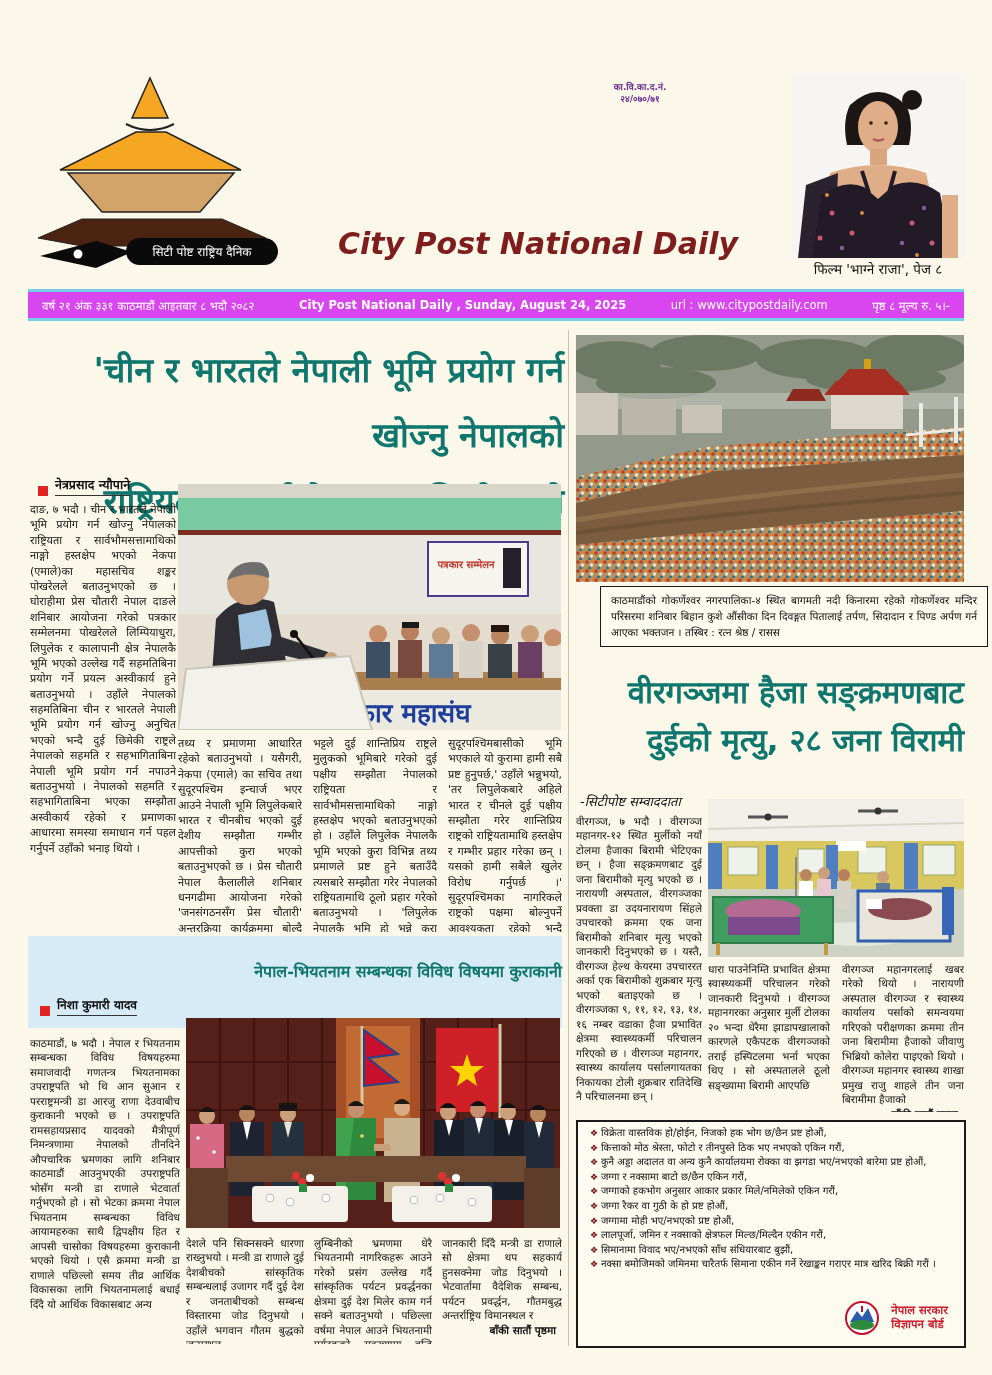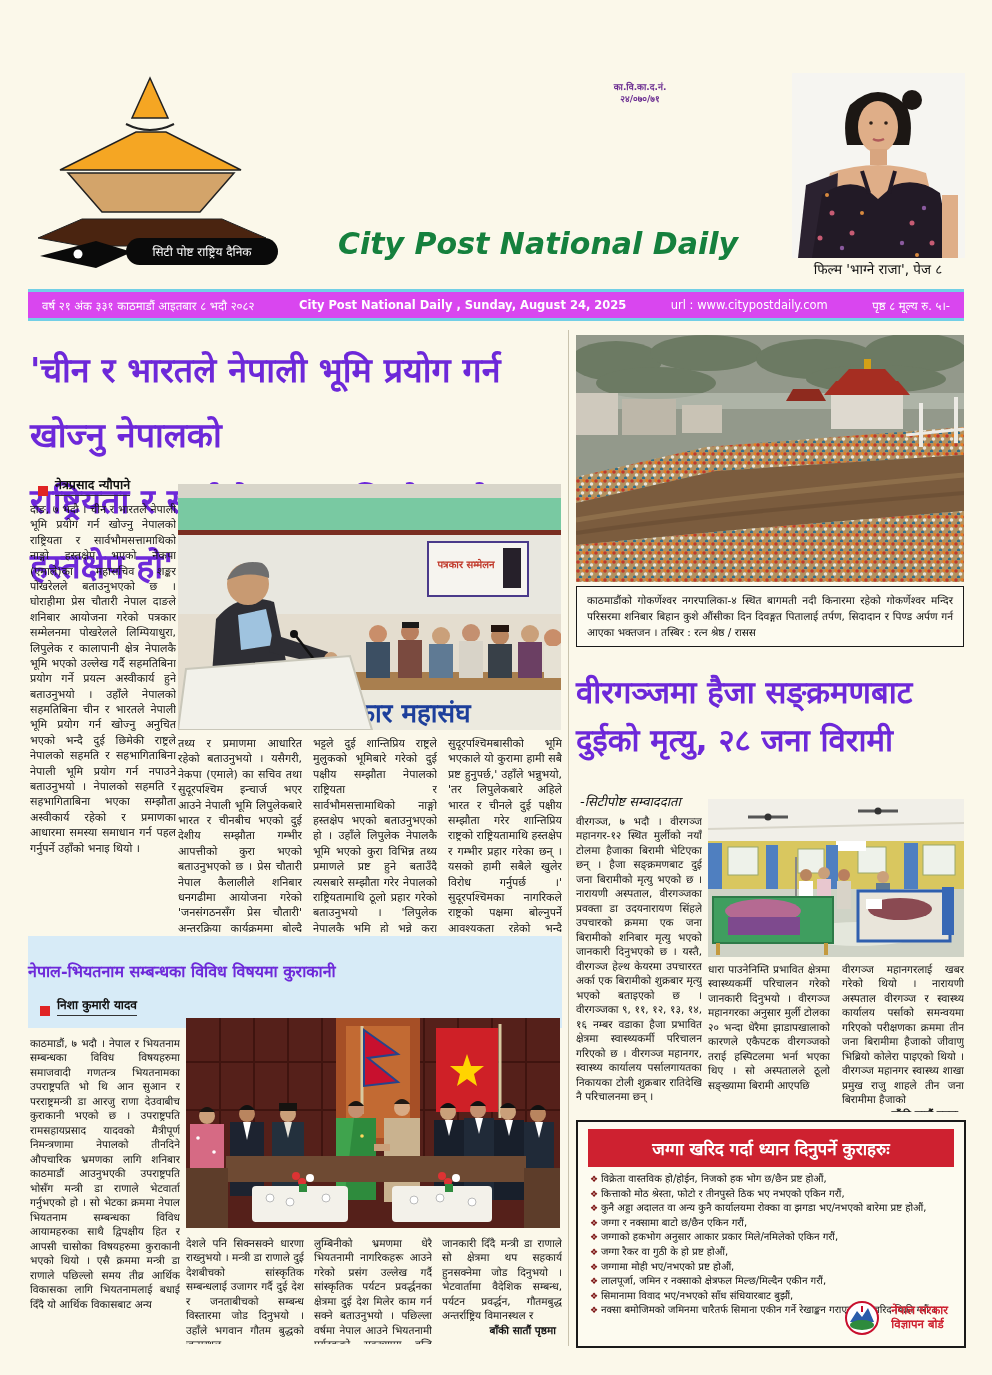--- a/index.html
+++ b/index.html
@@ -5,21 +5,21 @@
   html,body{margin:0;padding:0;background:#e8e4d4;}
   .page{position:relative;width:992px;height:1375px;background:#fbf8ea;overflow:hidden;
         font-family:"DejaVu Sans",sans-serif;color:#111;}
   .abs{position:absolute;}
   .bodytext{font-size:11px;line-height:1.4;text-align:justify;overflow:hidden;color:#141414;}
   .bodytext.small{font-size:10.5px;line-height:1.38;}
   .cont{display:block;text-align:right;font-weight:bold;padding-right:6px;}
   .byline-row{display:flex;align-items:flex-end;gap:7px;}
   .byline-sq{width:10px;height:10px;background:#e02424;flex:0 0 auto;}
   .byline-tx{font-size:12.5px;font-weight:bold;border-bottom:1px solid #333;padding-bottom:2px;}
-  .headline{font-weight:bold;color:#6d28d9;text-align:left;}
+  .headline{font-weight:bold;color:#0f766e;text-align:right;}
   .capbox{border:1px solid #1a1a1a;background:#fdfbf0;padding:6px 10px;font-size:10.5px;
           line-height:1.5;text-align:justify;}
   .datebar{overflow:hidden;}
   .datebar .cyan{height:3px;background:#72cfe6;}
   .datebar .bar{height:26px;background:#d946ef;color:#fff;display:flex;align-items:center;
                 justify-content:space-between;padding:0 14px;font-size:11.5px;white-space:nowrap;}
   .vrule{width:0;border-left:1px solid #c9c3ae;}
   .notice{border:2px solid #1a1a1a;background:#fdfbf0;}
   .notice-head{margin:7px 10px 5px;height:38px;background:#ce2130;color:#fff;display:flex;
                align-items:center;justify-content:center;font-size:17px;font-weight:bold;}
@@ -46,21 +46,21 @@
     <text x="164" y="184" font-size="12" fill="#fff" text-anchor="middle">सिटी पोष्ट राष्ट्रिय दैनिक</text>
   </svg>
 
   <div class="abs" style="left:600px;top:82px;width:80px;font-size:9px;line-height:1.3;color:#6b2d91;font-weight:bold;text-align:center;">
     <div>का.वि.का.द.नं.</div>
     <div>२४/०७०/७१</div>
   </div>
 
 
 
-  <div class="abs" style="left:298px;top:226px;width:480px;font-size:30px;font-weight:bold;font-style:italic;color:#15803d;text-align:center;">City Post National Daily</div>
+  <div class="abs" style="left:298px;top:226px;width:480px;font-size:30px;font-weight:bold;font-style:italic;color:#7f1d1d;text-align:center;">City Post National Daily</div>
 
   <svg class="abs" style="left:792px;top:73px;" width="173" height="185" viewBox="0 0 173 185">
     <rect width="173" height="185" fill="#f6f5f1"></rect>
     <path d="M58,32 Q86,6 114,32 Q122,48 117,72 L55,72 Q50,48 58,32" fill="#1c1714"></path>
     <circle cx="120" cy="27" r="10" fill="#1c1714"></circle>
     <ellipse cx="86" cy="54" rx="20" ry="26" fill="#dfae88"></ellipse>
     <circle cx="79" cy="50" r="1.8" fill="#2c1f17"></circle>
       <circle cx="94" cy="50" r="1.8" fill="#2c1f17"></circle>
     <path d="M81,66 Q86,69 92,66" stroke="#b05a5a" stroke-width="2.5" fill="none"></path>
     <rect x="78" y="76" width="17" height="16" fill="#d8a57f"></rect>
@@ -193,21 +193,21 @@
     <polygon points="0,142 130,112 388,92 388,120 140,136 0,168" fill="url(#crowd)"></polygon>
     <polygon points="0,168 140,136 388,120 388,176 170,194 0,210" fill="#7b5c3e"></polygon>
     <path d="M0,185 Q120,165 388,140" stroke="#94744f" stroke-width="5" fill="none" opacity="0.8"></path>
     <path d="M0,198 Q140,178 388,158" stroke="#6a4d33" stroke-width="4" fill="none" opacity="0.7"></path>
     <polygon points="0,210 170,194 388,176 388,247 0,247" fill="url(#crowd)"></polygon>
     <line x1="345" y1="68" x2="345" y2="112" stroke="#eceae4" stroke-width="4"></line>
     <line x1="380" y1="62" x2="380" y2="108" stroke="#eceae4" stroke-width="4"></line>
     <line x1="330" y1="100" x2="388" y2="94" stroke="#eceae4" stroke-width="3"></line>
   </svg>
 
-  <div class="abs capbox" style="left:576px;top:586px;width:366px;">काठमाडौंको गोकर्णेश्वर नगरपालिका-४ स्थित बागमती नदी किनारमा रहेको गोकर्णेश्वर मन्दिर परिसरमा शनिबार बिहान  कुशे औंसीका दिन  दिवङ्गत पितालाई तर्पण, सिदादान र पिण्ड अर्पण गर्न आएका भक्तजन । तस्बिर : रत्न श्रेष्ठ / रासस</div>
+  <div class="abs capbox" style="left:600px;top:586px;width:366px;">काठमाडौंको गोकर्णेश्वर नगरपालिका-४ स्थित बागमती नदी किनारमा रहेको गोकर्णेश्वर मन्दिर परिसरमा शनिबार बिहान  कुशे औंसीका दिन  दिवङ्गत पितालाई तर्पण, सिदादान र पिण्ड अर्पण गर्न आएका भक्तजन । तस्बिर : रत्न श्रेष्ठ / रासस</div>
 
   <div class="abs headline" style="left:576px;top:668px;width:388px;font-size:31px;line-height:1.55;">
     <div>वीरगञ्जमा हैजा सङ्क्रमणबाट</div>
     <div>दुईको मृत्यु, २८ जना विरामी</div>
   </div>
 
   <div class="abs" style="left:580px;top:792px;font-size:13px;font-weight:normal;font-style:italic;">-सिटीपोष्ट सम्वाददाता</div>
 
   <div class="abs bodytext small" style="left:576px;top:814px;width:126px;height:298px;"><span>वीरगञ्ज, ७ भदौ । वीरगञ्ज महानगर-१२ स्थित मुर्लीको नयाँ टोलमा हैजाका बिरामी भेटिएका छन् । हैजा सङ्क्रमणबाट दुई जना बिरामीको मृत्यु भएको छ । नारायणी अस्पताल, वीरगञ्जका प्रवक्ता डा उदयनारायण सिंहले उपचारको क्रममा एक जना बिरामीको शनिबार मृत्यु भएको जानकारी दिनुभएको छ । यस्तै, वीरगञ्ज हेल्थ केयरमा उपचाररत अर्का एक बिरामीको शुक्रबार मृत्यु भएको बताइएको छ । वीरगञ्जका ९, ११, १२, १३, १४, १६ नम्बर वडाका हैजा प्रभावित क्षेत्रमा स्वास्थ्यकर्मी परिचालन गरिएको छ । वीरगञ्ज महानगर, स्वास्थ्य कार्यालय पर्सालगायतका निकायका टोली शुक्रबार रातिदेखि नै परिचालनमा छन् ।</span></div>
 
@@ -252,21 +252,20 @@
     <rect x="20" y="118" width="72" height="18" fill="#7e4a8e"></rect>
     <line x1="10" y1="144" x2="10" y2="156" stroke="#c49a3f" stroke-width="4"></line>
     <line x1="118" y1="144" x2="118" y2="156" stroke="#c49a3f" stroke-width="4"></line>
   </svg>
 
   <div class="abs bodytext small" style="left:708px;top:962px;width:122px;height:150px;"><span>धारा पाउनेनिम्ति प्रभावित क्षेत्रमा स्वास्थ्यकर्मी परिचालन गरेको जानकारी दिनुभयो । वीरगञ्ज महानगरका अनुसार मुर्ली टोलका २० भन्दा धेरैमा झाडापखालाको कारणले एकैपटक वीरगञ्जको तराई हस्पिटलमा भर्ना भएका थिए । सो अस्पतालले ठूलो सङ्ख्यामा बिरामी आएपछि</span></div>
   <div class="abs bodytext small" style="left:842px;top:962px;width:122px;height:150px;"><span>वीरगञ्ज महानगरलाई खबर गरेको थियो । नारायणी अस्पताल वीरगञ्ज र स्वास्थ्य कार्यालय पर्साको समन्वयमा गरिएको परीक्षणका क्रममा तीन जना बिरामीमा हैजाको जीवाणु भिब्रियो कोलेरा पाइएको थियो । वीरगञ्ज महानगर स्वास्थ्य शाखा प्रमुख राजु शाहले तीन जना बिरामीमा हैजाको</span>
     <b class="cont">बाँकी सातौं पृष्ठमा</b></div>
 
   <div class="abs notice" style="left:576px;top:1120px;width:386px;height:224px;">
-    <div class="notice-head">जग्गा खरिद गर्दा ध्यान दिनुपर्ने कुराहरुः</div>
     <ul class="notice-list">
       <li>विक्रेता वास्तविक हो/होईन, निजको हक भोग छ/छैन प्रष्ट होऔं,</li>
       <li>कित्ताको मोठ श्रेस्ता, फोटो र तीनपुस्ते ठिक भए नभएको एकिन गरौं,</li>
       <li>कुनै अड्डा अदालत वा अन्य कुनै कार्यालयमा रोक्का वा झगडा भए/नभएको बारेमा प्रष्ट होऔं,</li>
       <li>जग्गा र नक्सामा बाटो छ/छैन एकिन गरौं,</li>
       <li>जग्गाको हकभोग अनुसार आकार प्रकार मिले/नमिलेको एकिन गरौं,</li>
       <li>जग्गा रैकर वा गुठी के हो प्रष्ट होऔं,</li>
       <li>जग्गामा मोही भए/नभएको प्रष्ट होऔं,</li>
       <li>लालपूर्जा, जमिन र नक्साको क्षेत्रफल मिल्छ/मिल्दैन एकीन गरौं,</li>
       <li>सिमानामा विवाद भए/नभएको साँध संधियारबाट बुझौं,</li>

